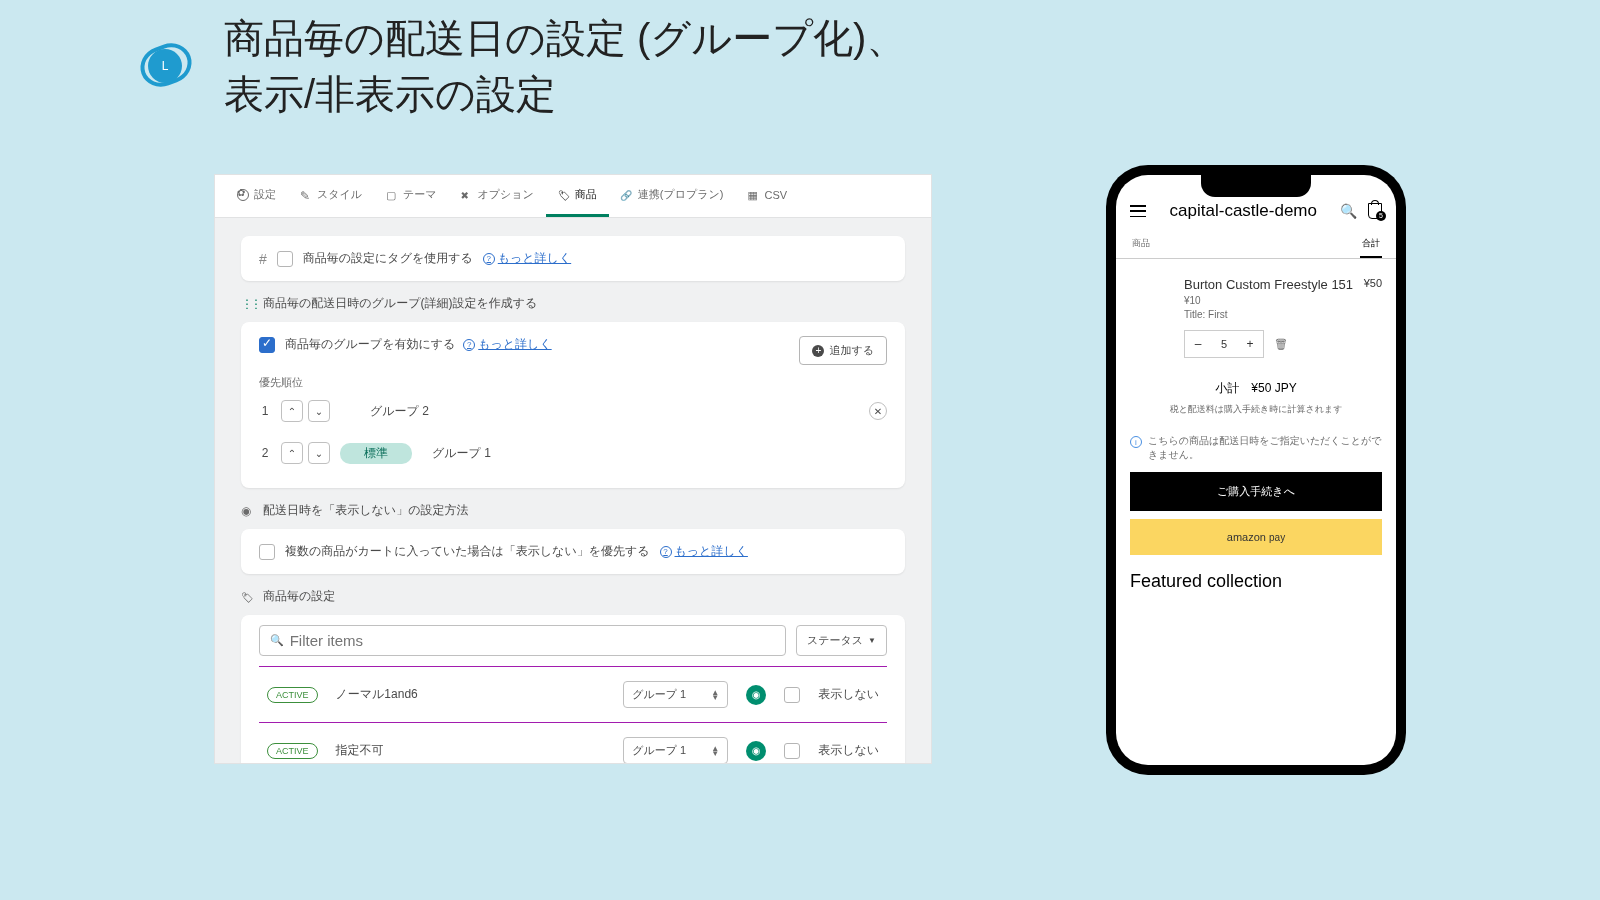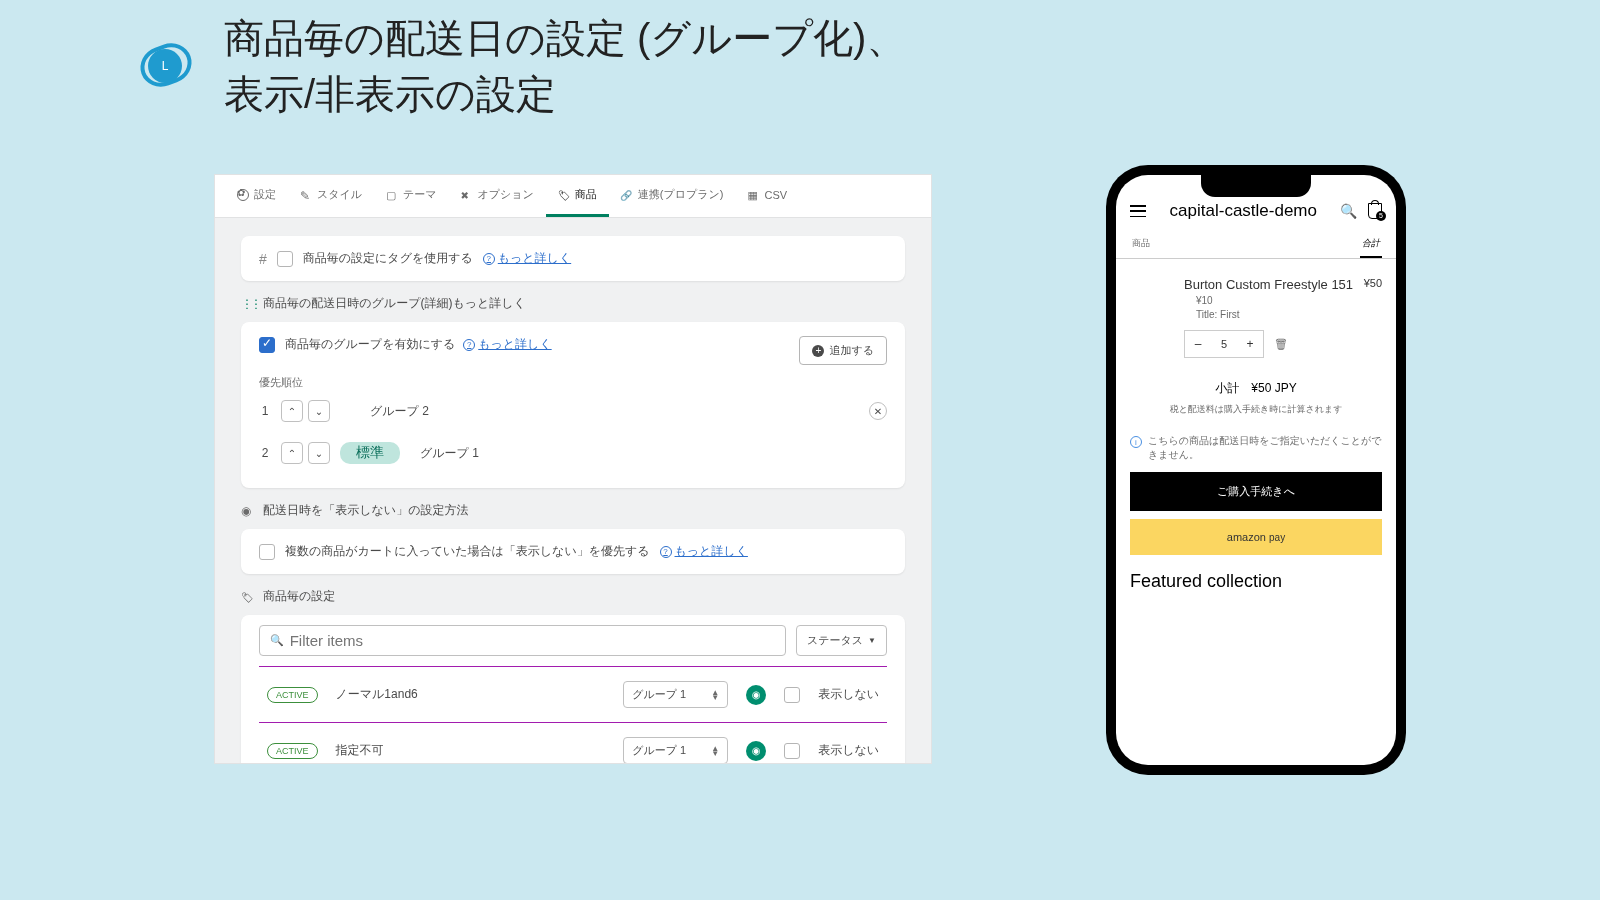--- a/index.html
+++ b/index.html
@@ -47,21 +47,21 @@
 .btn-plus { width: 12px; height: 12px; border-radius: 50%; background: #4a4a4a; color: #fff; font-size: 10px; line-height: 12px; text-align: center; }
 
 .row-top { display: flex; justify-content: space-between; align-items: flex-start; }
 .col { display: flex; flex-direction: row; gap: 8px; }
 .prio-lbl { font-size: 11px; color: #6b6b6b; margin-top: 10px; }
 
 .grow { display: flex; align-items: center; gap: 10px; padding: 10px 0; }
 .idx { width: 12px; text-align: center; }
 .arrow-btn { width: 22px; height: 22px; border: 1px solid #c0c0c0; border-radius: 4px; background: #fff; display: flex; align-items: center; justify-content: center; font-size: 10px; cursor: pointer; }
 .arrow-group { display: flex; gap: 5px; }
-.badge-std { background: #bfe5dd; color: #0a6e5a; font-size: 14px; padding: 2px 16px; border-radius: 10px; }
+.badge-std { background: #bfe5dd; color: #0a6e5a; font-size: 12px; padding: 2px 24px; border-radius: 10px; }
 .gname { margin-left: 30px; }
 .xdel { margin-left: auto; width: 18px; height: 18px; border: 1px solid #c0c0c0; border-radius: 50%; font-size: 10px; display: flex; align-items: center; justify-content: center; cursor: pointer; }
 
 .filter-row { display: flex; gap: 10px; }
 .filter-input { flex: 1; border: 1px solid #c0c0c0; border-radius: 4px; padding: 6px 10px; display: flex; align-items: center; gap: 6px; background: #fff; }
 .filter-input input { border: none; outline: none; flex: 1; font-size: 15px; }
 .mag { font-size: 11px; color: #6b6b6b; }
 .status-btn { border: 1px solid #c0c0c0; border-radius: 4px; padding: 6px 10px; font-size: 11px; display: flex; align-items: center; gap: 5px; cursor: pointer; }
 
 .prow { display: flex; align-items: center; gap: 18px; padding: 14px 8px; border-top: 1px solid #a21caf; }
@@ -81,26 +81,26 @@
 .siteT { font-size: 17px; font-weight: 500; }
 .phdr-r { display: flex; align-items: center; gap: 10px; }
 .srch { font-size: 14px; }
 .bag { width: 14px; height: 16px; border: 1.5px solid #000; border-radius: 0 0 4px 4px; position: relative; }
 .bag::before { content: ""; position: absolute; top: -4px; left: 2px; width: 6px; height: 4px; border: 1.5px solid #000; border-bottom: none; border-radius: 4px 4px 0 0; }
 .bag-n { position: absolute; bottom: -3px; right: -5px; width: 10px; height: 10px; border-radius: 50%; background: #000; color: #fff; font-size: 7px; text-align: center; line-height: 10px; }
 
 .ptabs { display: flex; justify-content: space-between; padding: 0 14px; border-bottom: 1px solid #ccc; font-size: 9px; color: #6b6b6b; }
 .ptab { padding: 6px 2px; }
 .ptab.act { color: #000; border-bottom: 2px solid #000; }
-.ptab.r { justify-self: flex-end; font-style: italic; }
+.ptab.r { justify-self: flex-end; }
 
 .pitem { padding: 18px 14px 8px 68px; font-size: 10px; color: #333; position: relative; }
 .pitem .ttl { font-weight: 500; font-size: 13px; }
 .pitem .price-r { position: absolute; right: 14px; top: 18px; font-size: 11px; font-weight: 500; }
-.pitem .sub { color: #6b6b6b; margin-top: 3px; margin-left: 12px; }
+.pitem .sub { color: #6b6b6b; margin-top: 3px; }
 .qty { display: flex; align-items: center; gap: 10px; margin-top: 10px; }
 .qbox { border: 1px solid #ccc; display: flex; align-items: center; }
 .qbtn { width: 26px; height: 26px; display: flex; align-items: center; justify-content: center; cursor: pointer; font-size: 12px; }
 .qv { width: 26px; text-align: center; font-size: 11px; }
 .trash { color: #6b6b6b; font-size: 11px; cursor: pointer; }
 
 .psub { text-align: center; padding: 14px; }
 .psub1 { font-size: 12px; font-weight: 500; }
 .psub2 { font-size: 9px; color: #6b6b6b; margin-top: 6px; }
 .pnotice { display: flex; gap: 6px; padding: 4px 14px 10px 14px; font-size: 10px; color: #6b6b6b; align-items: flex-start; }
@@ -164,21 +164,21 @@
       <span class="chk"></span>
       <span>商品毎の設定にタグを使用する</span>
       <span class="link">
           <span class="q">?</span>
           <span>もっと詳しく</span>
         </span>
     </div>
 
     <div class="sect-hdr">
       <span class="sect-ic group"></span>
-      <span>商品毎の配送日時のグループ(詳細)もっと詳しく</span>
+      <span>商品毎の配送日時のグループ(詳細)設定を作成する</span>
     </div>
     <div class="card">
       <div class="row-top">
         <div class="col">
           <div class="card-inline">
             <span class="chk on"></span>
             <span>商品毎のグループを有効にする</span>
           </div>
           <span class="link">
               <span class="q">?</span>

